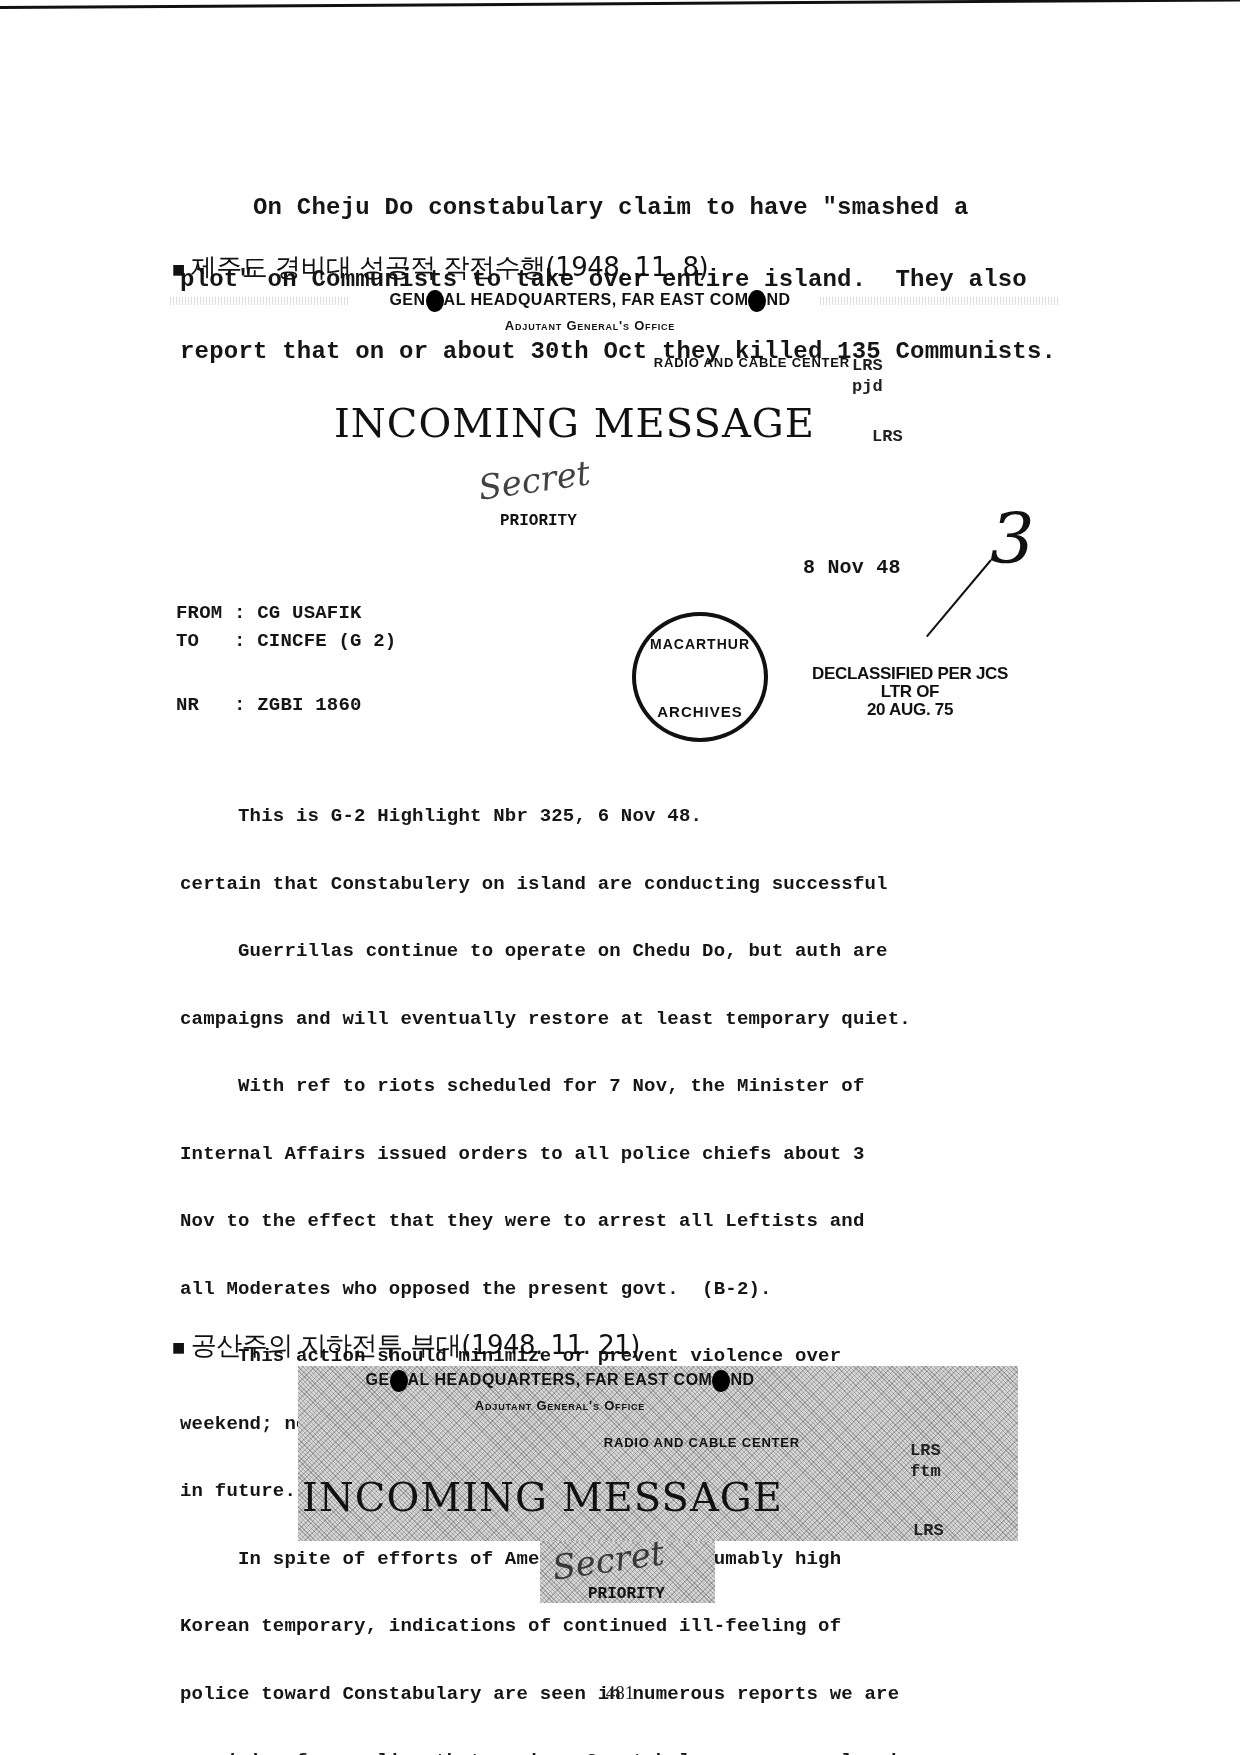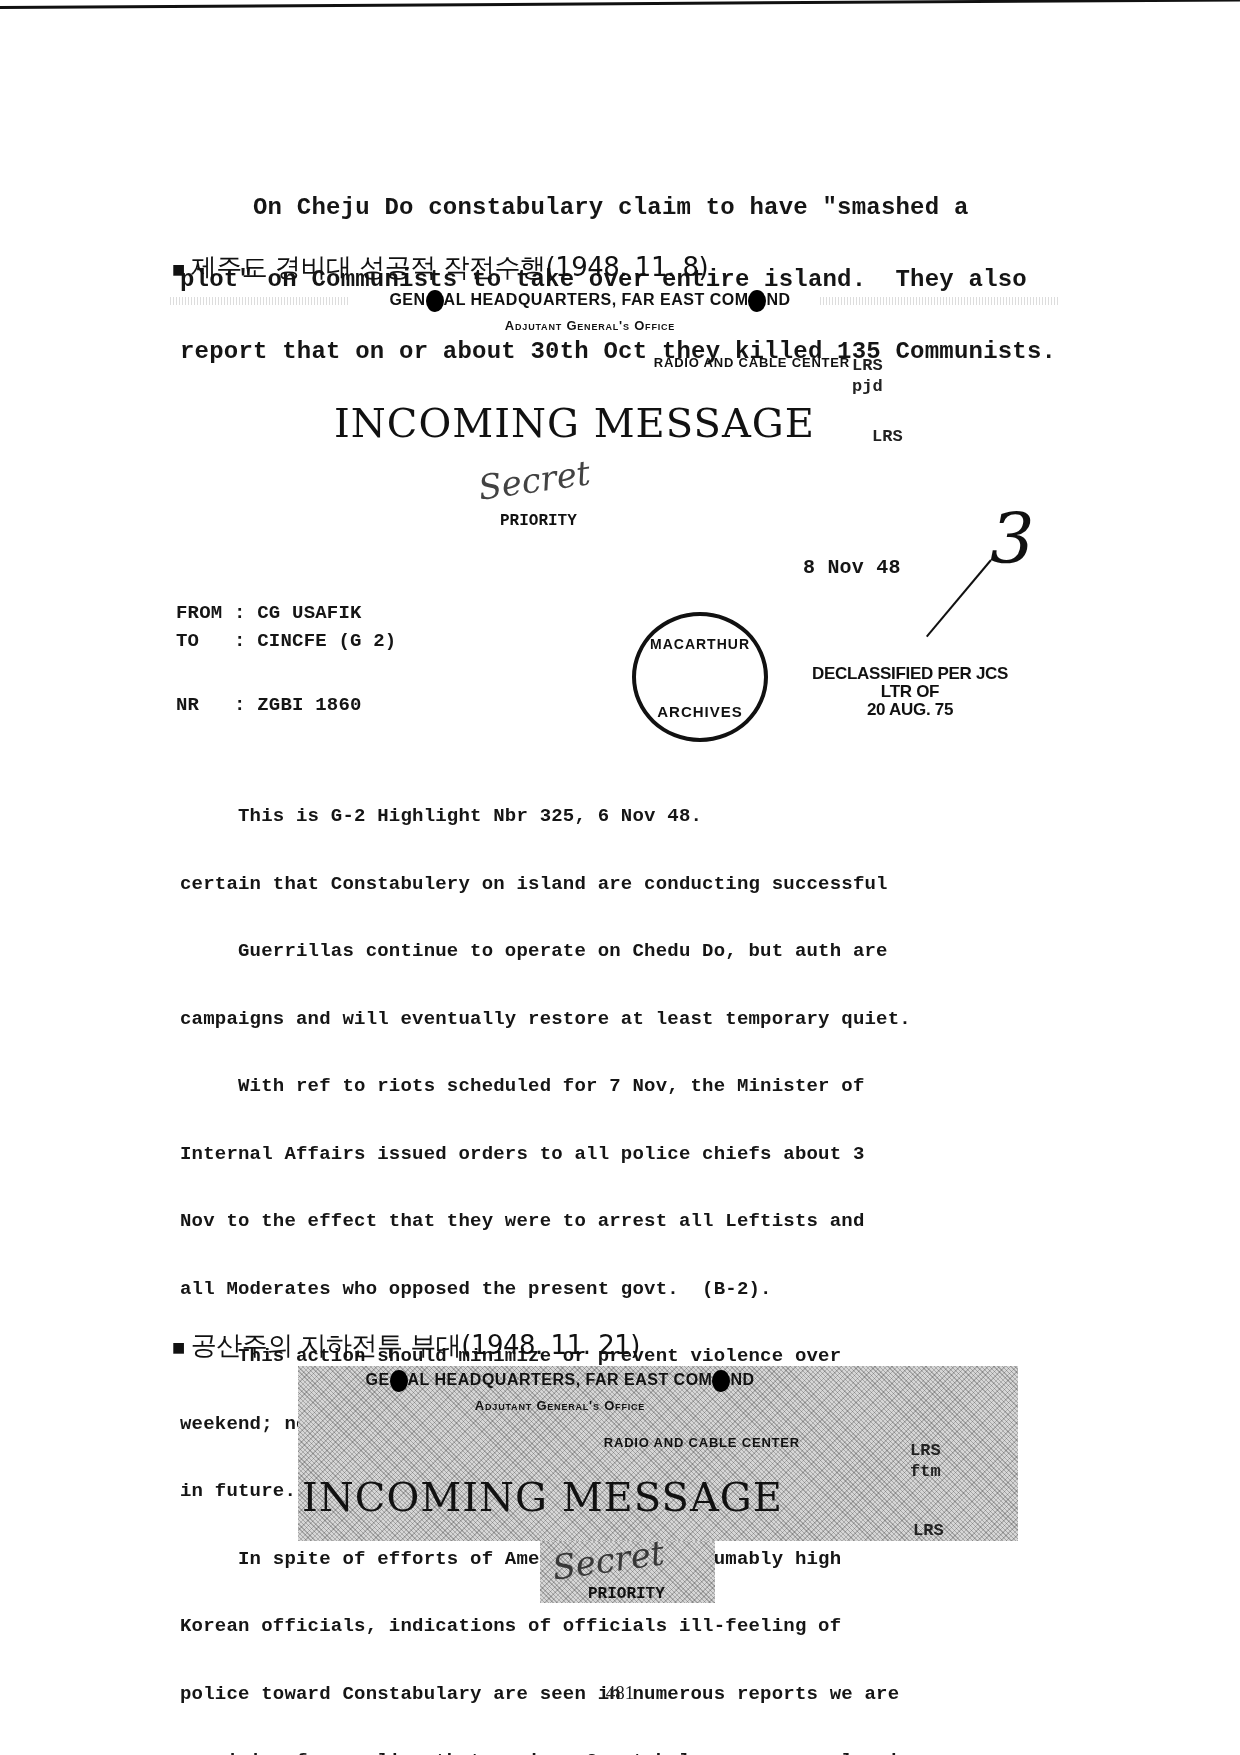--- a/index.html
+++ b/index.html
@@ -98,21 +98,21 @@
   <div>     Guerrillas continue to operate on Chedu Do, but auth are</div>
   <div>campaigns and will eventually restore at least temporary quiet.</div>
   <div>     With ref to riots scheduled for 7 Nov, the Minister of</div>
   <div>Internal Affairs issued orders to all police chiefs about 3</div>
   <div>Nov to the effect that they were to arrest all Leftists and</div>
   <div>all Moderates who opposed the present govt.  (B-2).</div>
   <div>     This action should minimize or prevent violence over</div>
   <div>weekend; no estimate is offered as to political repercussions</div>
   <div>in future.</div>
   <div>     In spite of efforts of Americans and presumably high</div>
-  <div>Korean officials, indications of officials ill-feeling of</div>
+  <div>Korean temporary, indications of continued ill-feeling of</div>
   <div>police toward Constabulary are seen in numerous reports we are</div>
   <div>receiving from police that various Constabulary gps are planning</div>
   
   
   
   
   
   
   
   

